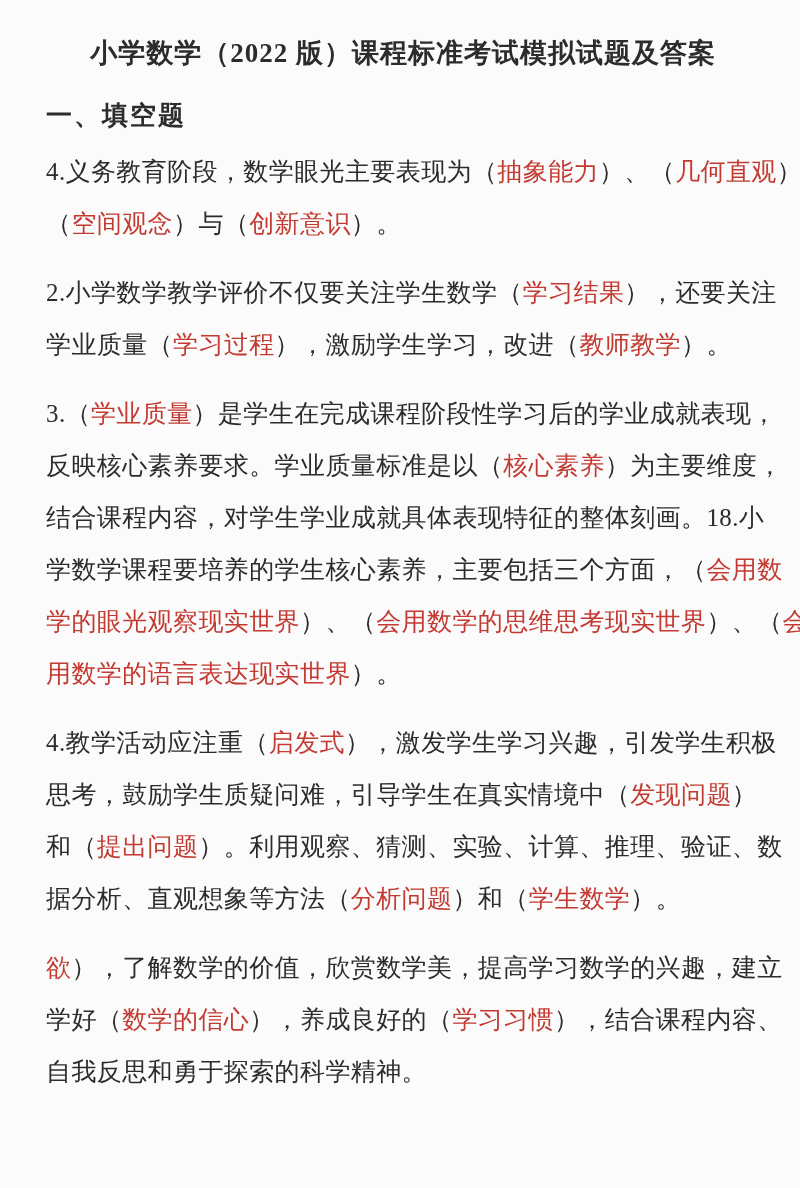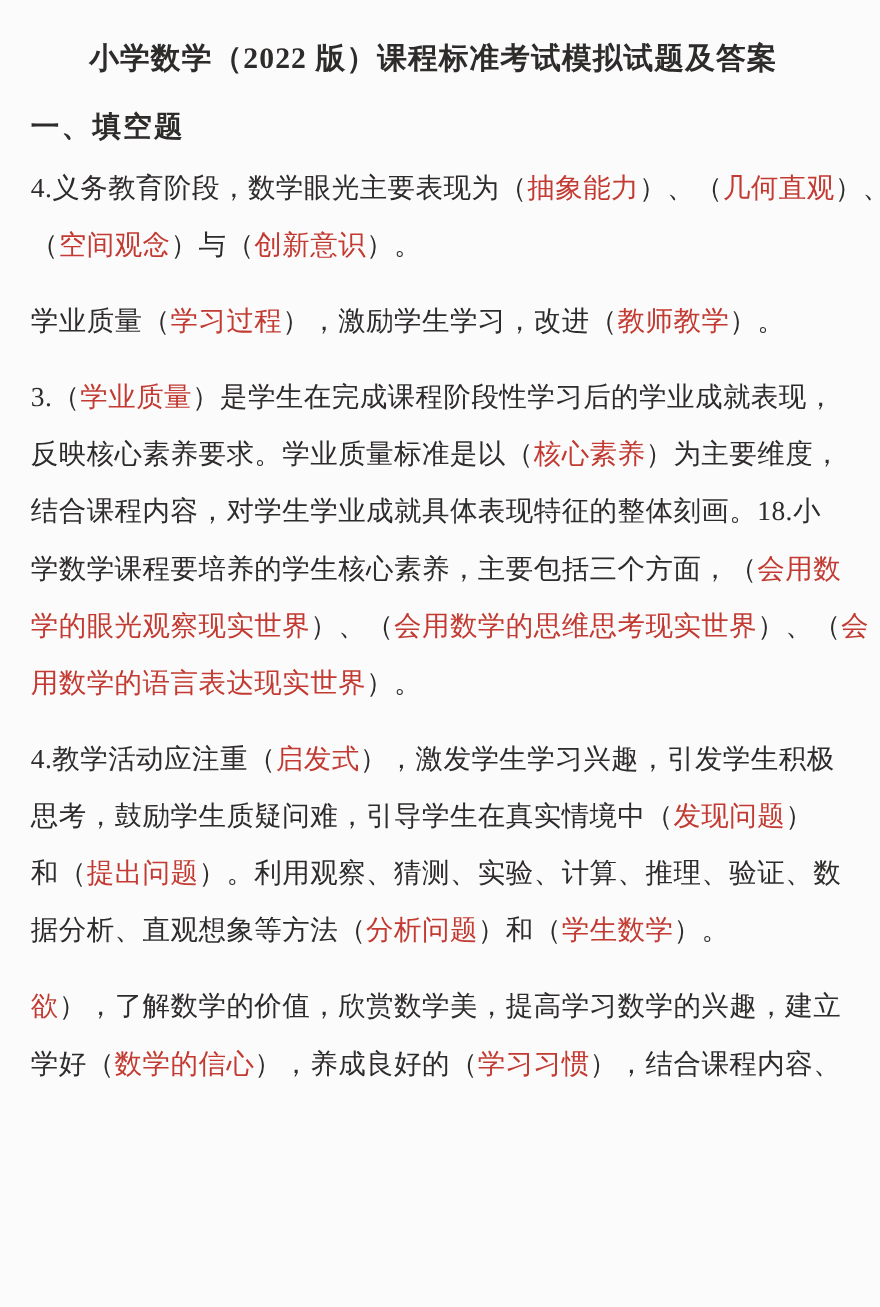--- a/index.html
+++ b/index.html
@@ -12,21 +12,21 @@
   body {
     width: 800px;
     height: 1188px;
     background: #ffffff;
     font-family: "Liberation Serif", "DejaVu Serif", serif;
   }
   .page {
     width: 800px;
     height: 1188px;
     background: var(--page-bg);
-    padding: 34px 40px 20px 28px;
+    padding: 34px 40px 20px 46px;
     color: var(--text-color);
     overflow: hidden;
   }
   .title {
     font-size: 27px;
     font-weight: bold;
     text-align: center;
     line-height: 38px;
     margin: 0 0 26px 0;
     letter-spacing: 1px;
@@ -54,34 +54,36 @@
 
 <div class="page">
   <h1 class="title">小学数学（2022 版）课程标准考试模拟试题及答案</h1>
   <h2 class="section">一、填空题</h2>
   <div>
       <div class="para">
         <div class="line"><span class="body">4.义务教育阶段，数学眼光主要表现为（</span><span class="ans">抽象能力</span><span class="body">）、（</span><span class="ans">几何直观</span><span class="body">）、</span></div>
         <div class="line"><span class="body">（</span><span class="ans">空间观念</span><span class="body">）与（</span><span class="ans">创新意识</span><span class="body">）。</span></div>
       </div>
       <div class="para">
+        <div class="line"><span class="body">2.小学数学教学评价不仅要关注学生数学（</span><span class="ans">学习结果</span><span class="body">），还要关注</span></div>
         <div class="line"><span class="body">学业质量（</span><span class="ans">学习过程</span><span class="body">），激励学生学习，改进（</span><span class="ans">教师教学</span><span class="body">）。</span></div>
       </div>
       <div class="para">
         <div class="line"><span class="body">3.（</span><span class="ans">学业质量</span><span class="body">）是学生在完成课程阶段性学习后的学业成就表现，</span></div>
         <div class="line"><span class="body">反映核心素养要求。学业质量标准是以（</span><span class="ans">核心素养</span><span class="body">）为主要维度，</span></div>
         <div class="line"><span class="body">结合课程内容，对学生学业成就具体表现特征的整体刻画。18.小</span></div>
         <div class="line"><span class="body">学数学课程要培养的学生核心素养，主要包括三个方面，（</span><span class="ans">会用数</span></div>
         <div class="line"><span class="ans">学的眼光观察现实世界</span><span class="body">）、（</span><span class="ans">会用数学的思维思考现实世界</span><span class="body">）、（</span><span class="ans">会</span></div>
         <div class="line"><span class="ans">用数学的语言表达现实世界</span><span class="body">）。</span></div>
       </div>
       <div class="para">
         <div class="line"><span class="body">4.教学活动应注重（</span><span class="ans">启发式</span><span class="body">），激发学生学习兴趣，引发学生积极</span></div>
         <div class="line"><span class="body">思考，鼓励学生质疑问难，引导学生在真实情境中（</span><span class="ans">发现问题</span><span class="body">）</span></div>
         <div class="line"><span class="body">和（</span><span class="ans">提出问题</span><span class="body">）。利用观察、猜测、实验、计算、推理、验证、数</span></div>
         <div class="line"><span class="body">据分析、直观想象等方法（</span><span class="ans">分析问题</span><span class="body">）和（</span><span class="ans">学生数学</span><span class="body">）。</span></div>
       </div>
       <div class="para">
         <div class="line"><span class="ans">欲</span><span class="body">），了解数学的价值，欣赏数学美，提高学习数学的兴趣，建立</span></div>
         <div class="line"><span class="body">学好（</span><span class="ans">数学的信心</span><span class="body">），养成良好的（</span><span class="ans">学习习惯</span><span class="body">），结合课程内容、</span></div>
+        <div class="line"><span class="body">自我反思和勇于探索的科学精神。</span></div>
       </div>
     </div>
 </div>
 
 </body></html>

